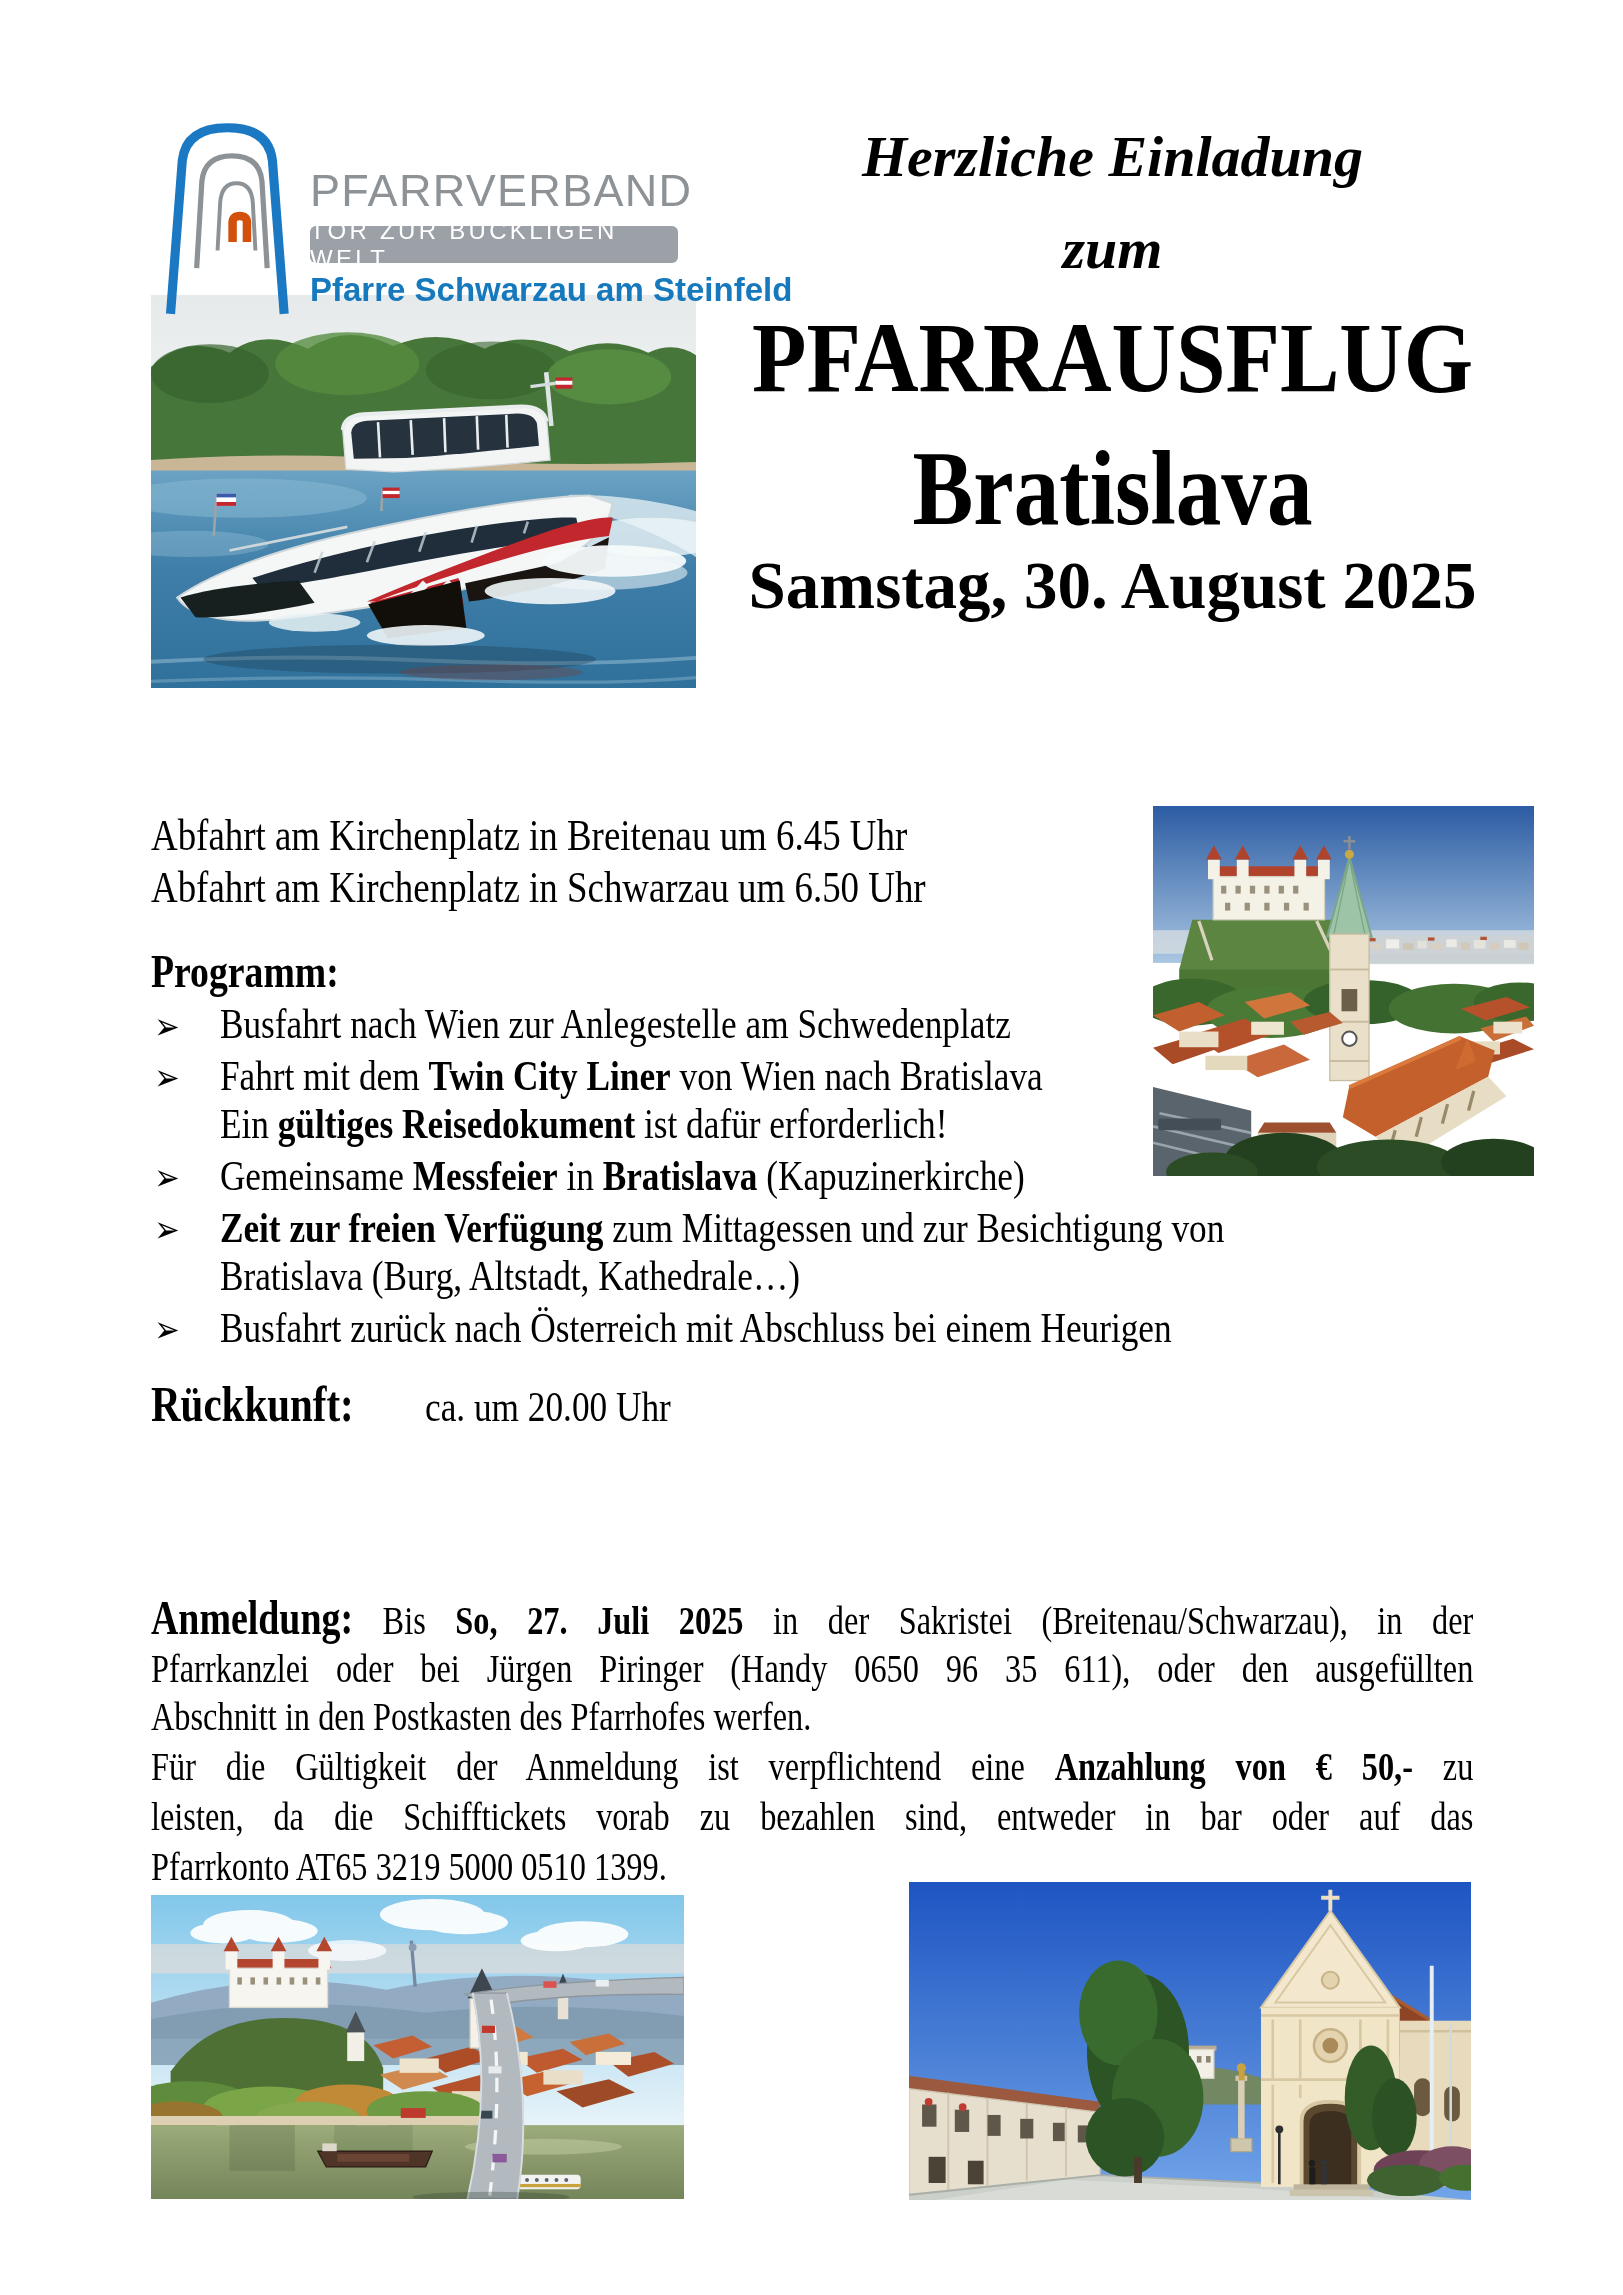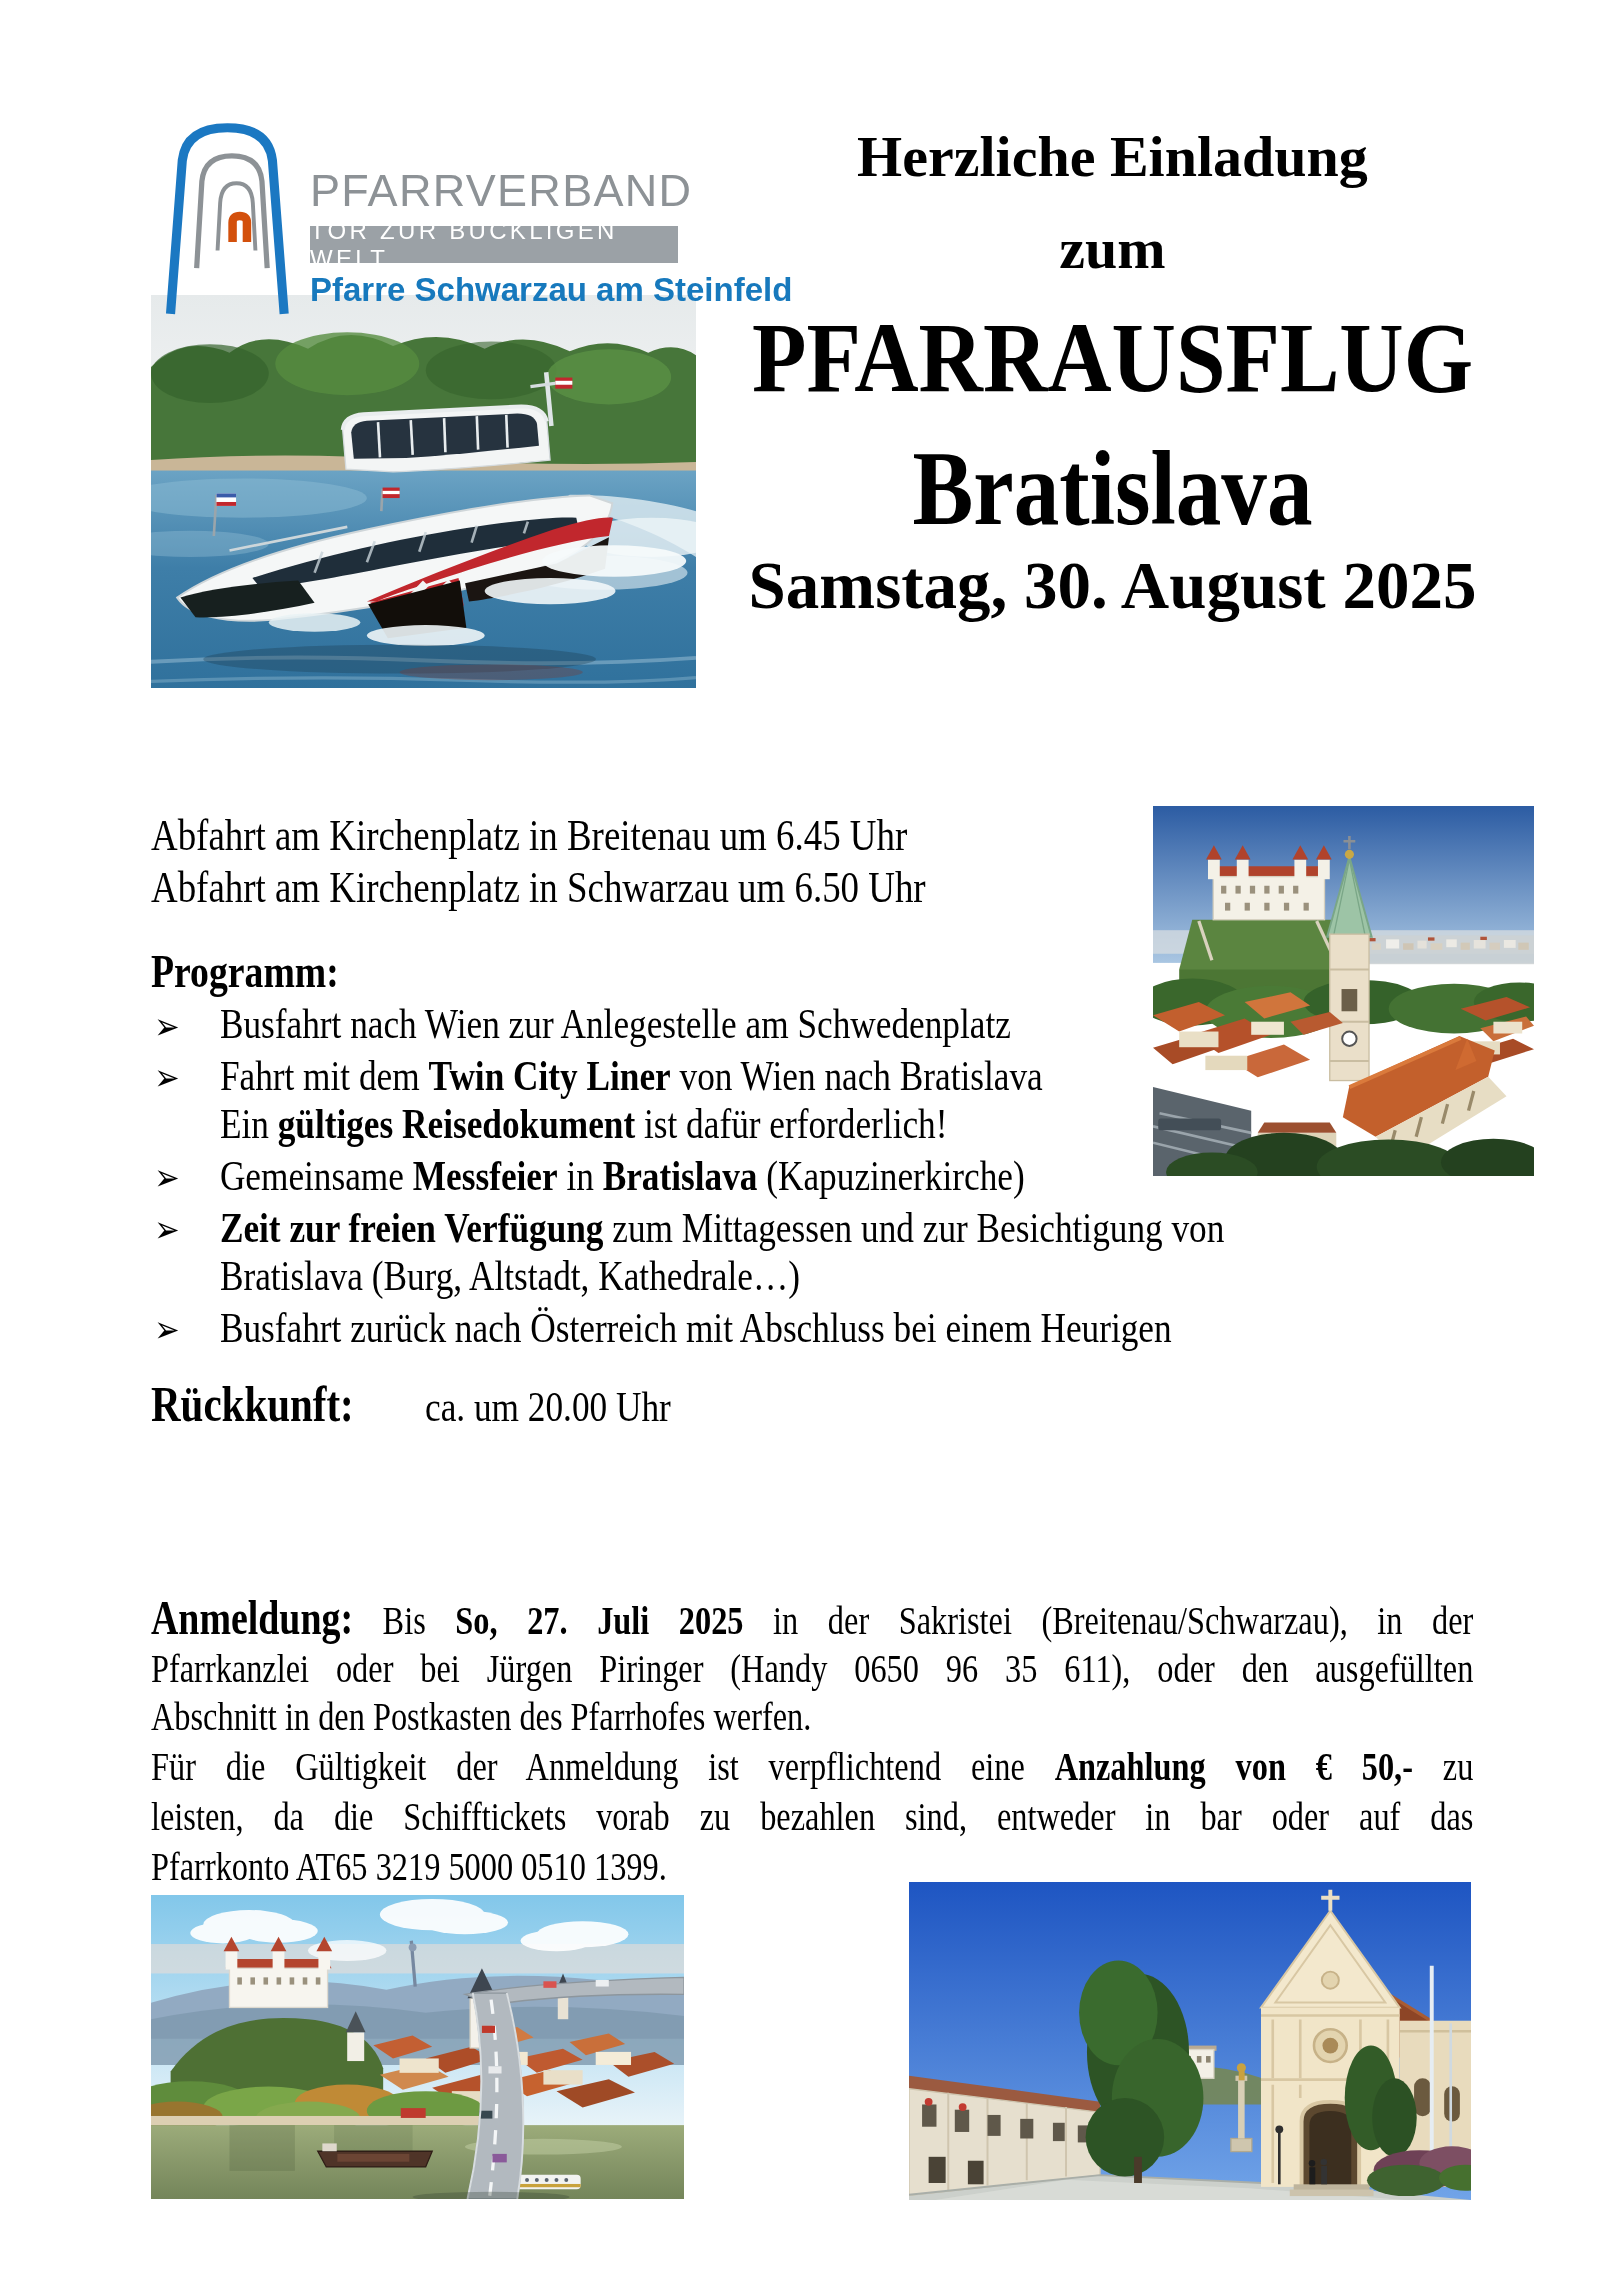--- a/index.html
+++ b/index.html
@@ -9,26 +9,26 @@
   .abs{position:absolute;}
   .b{font-weight:bold;}
   .cx{transform:scaleX(0.82);transform-origin:0 0;}
   .cxs{display:inline-block;transform:scaleX(0.82);transform-origin:0 0;white-space:nowrap;}
 
   
   .logo-arch{left:164px;top:121px;width:128px;height:195px;z-index:3;}
   .logo-text{left:310px;top:165px;z-index:3;font-family:"Liberation Sans",sans-serif;}
   .logo-org{font-size:45px;letter-spacing:1.3px;color:#8d9296;}
   .logo-banner{margin-top:9.2px;width:368px;height:37px;background:#9ba1a6;color:#ffffff;
-               font-size:24px;letter-spacing:3.3px;display:flex;align-items:center;justify-content:center;}
+               font-size:24px;letter-spacing:3.3px;display:flex;align-items:center;justify-content:center;border-radius:6px;}
   .logo-parish{margin-top:7.9px;font-size:33px;font-weight:bold;color:#1779bd;letter-spacing:0;}
 
   
   .title-block{left:674px;top:128px;width:877px;text-align:center;font-weight:bold;line-height:1;}
-  .t-small{font-size:58px;}
+  .t-small{font-size:58px;font-style:italic;}
   .t-zum{margin-top:34px;}
   .t-big{font-size:99px;margin-top:30px;transform:scaleX(0.90);transform-origin:center top;white-space:nowrap;}
   .t-nach{margin-top:34px;}
   .t-brat{font-size:106px;margin-top:29px;transform:scaleX(0.86);transform-origin:center top;white-space:nowrap;}
   .t-date{font-size:67px;margin-top:10px;white-space:nowrap;}
 
   
   .photo{position:absolute;overflow:hidden;}
   .photo svg{display:block;width:100%;height:100%;}
   .photo-boat{left:151px;top:295px;width:545px;height:393px;z-index:1;}

